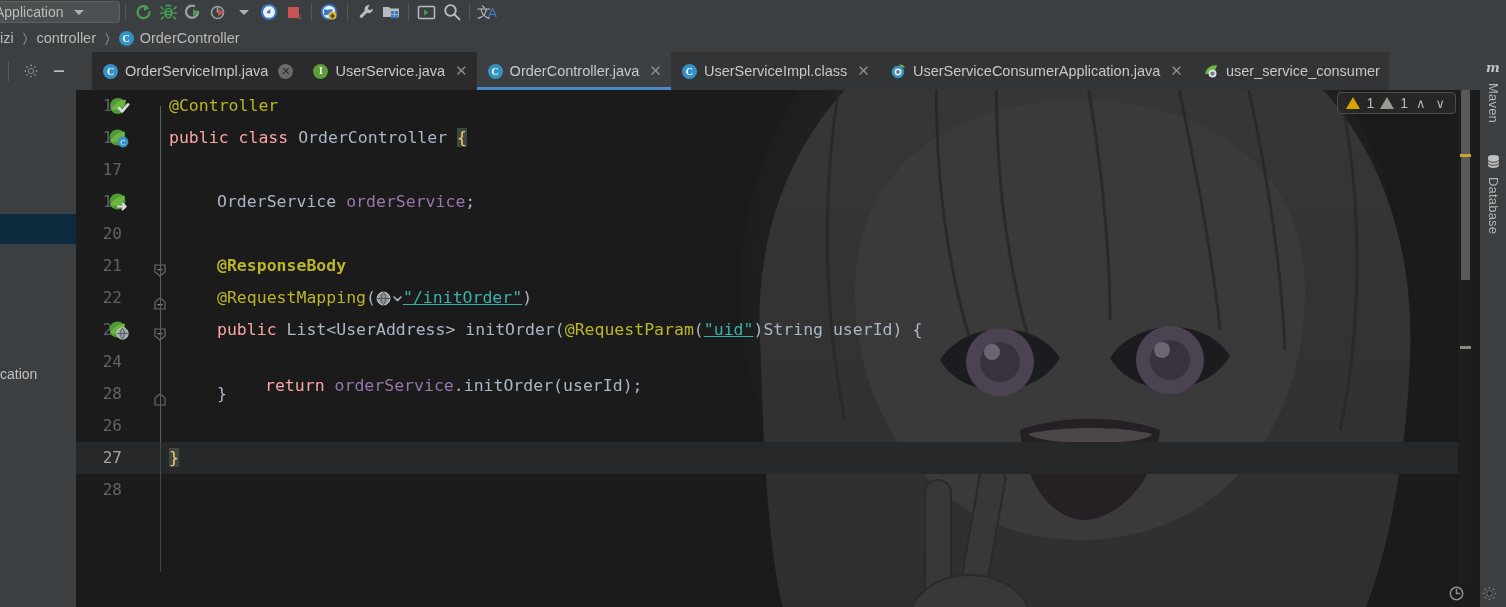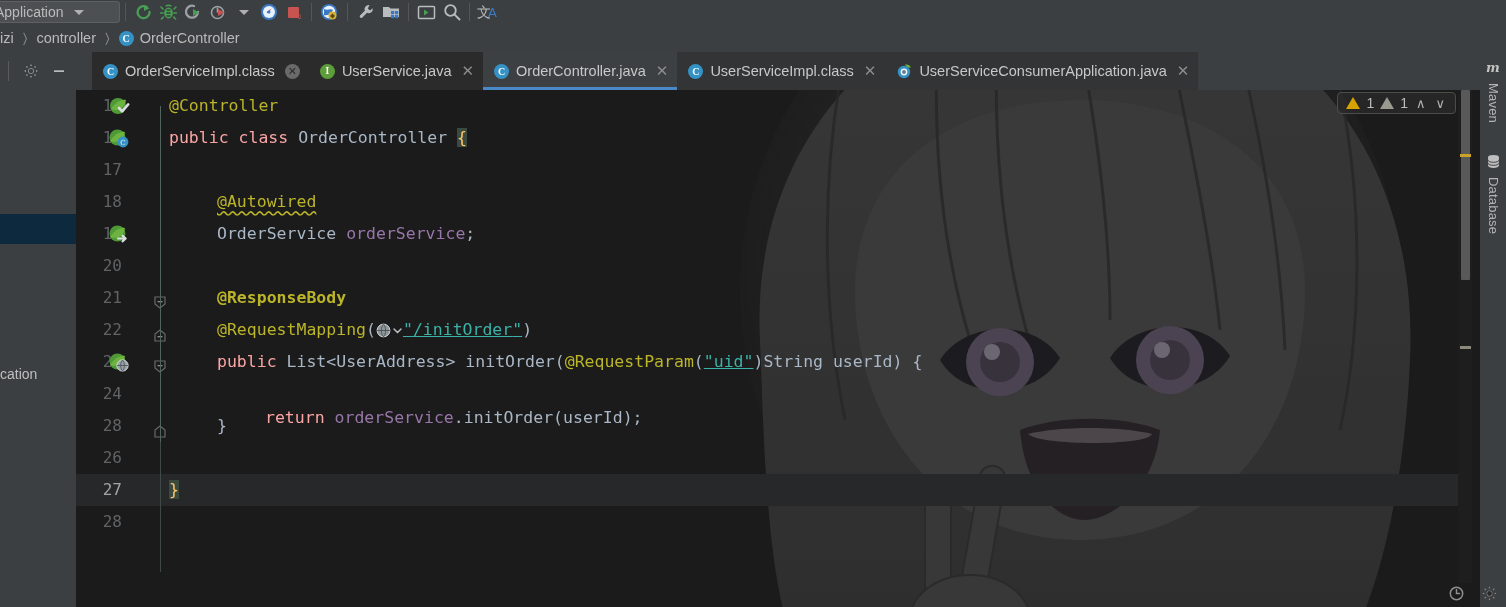--- a/index.html
+++ b/index.html
@@ -345,21 +345,21 @@
         <svg width="16" height="16" viewBox="0 0 16 16">
             <rect x="3" y="7.3" width="10" height="1.7" fill="#b8bcbe"></rect>
           </svg>
       </span>
     </div>
 
     <div class="tabs">
 
       <div class="tab">
         <span class="icon-class">C</span>
-        <span>OrderServiceImpl.class</span>
+        <span>OrderServiceImpl.java</span>
         <span class="close solid">✕</span>
       </div>
 
       <div class="tab">
         <span class="icon-iface">I</span>
         <span>UserService.java</span>
         <span class="close">✕</span>
       </div>
 
       <div class="tab active">
@@ -380,20 +380,30 @@
               <circle cx="8" cy="9" r="6.2" fill="#3592c4"></circle>
               <circle cx="8" cy="9" r="3.4" fill="#e8f2fb"></circle>
               <circle cx="8" cy="9" r="1.9" fill="#6b7a86"></circle>
               <path d="M9 1.5 C12 1 14.5 2.5 15 4.5 C12.5 5 10 3.8 9 1.5 Z" fill="#6db33f"></path>
             </svg>
         </span>
         <span>UserServiceConsumerApplication.java</span>
         <span class="close">✕</span>
       </div>
 
+      <div class="tab bgfade">
+        <span class="icon-leaf">
+          <svg width="16" height="16" viewBox="0 0 16 16">
+              <path d="M2 11 C3 5 8 2 14 2 C13 8 8 12 2 11 Z" fill="#6db33f"></path>
+              <circle cx="9.5" cy="10.5" r="4" fill="#d8dde0"></circle>
+              <circle cx="9.5" cy="10.5" r="2" fill="#6b7a86"></circle>
+            </svg>
+        </span>
+        <span>user_service_consumer</span>
+      </div>
     </div>
 
     <div class="tabbar-right">
       <span class="mini-btn">
         <svg width="16" height="16" viewBox="0 0 16 16">
             <path d="M3.5 6 L8 10.5 L12.5 6" stroke="#b8bcbe" stroke-width="1.6" fill="none" stroke-linecap="round"></path>
           </svg>
       </span>
     </div>
   </div>
@@ -405,21 +415,20 @@
               <path d="M3 14 C7 8 13 4 18 5 C17 12 11 17 3 14 Z" fill="#6db33f"></path>
               <path d="M11 13 l3.2 3.4 l6-7" stroke="#d9dde0" stroke-width="2.6" fill="none" stroke-linecap="round" stroke-linejoin="round"></path>
             </svg></span><span class="code" style="padding-left: 0px;"><span class="c-ann">@Controller</span></span></div>
         <div class="row"><span class="lnum">16</span><span class="gicon"><svg width="22" height="22" viewBox="0 0 22 22">
               <circle cx="9.5" cy="10.5" r="8" fill="#4f9a37"></circle>
               <path d="M2 14 C6 8 12 4 17 5 C16 12 10 17 2 14 Z" fill="#6db33f"></path>
               <circle cx="15" cy="15" r="5.4" fill="#3592c4"></circle>
               <text x="15" y="18" font-size="7" fill="#eaf3fa" text-anchor="middle" font-family="DejaVu Serif">C</text>
             </svg></span><span class="code" style="padding-left: 0px;"><span class="c-kw">public </span><span class="c-kw">class </span><span class="c-cls">OrderController </span><span class="c-brace-hl">{</span></span></div>
         <div class="row"><span class="lnum">17</span><span class="code" style="padding-left: 0px;"></span></div>
-        <div class="row"><span class="lnum">18</span><span class="code" style="padding-left: 48px;"><span class="c-ann wavy">@Autowired</span></span></div>
         <div class="row"><span class="lnum">19</span><span class="gicon"><svg width="22" height="22" viewBox="0 0 22 22">
               <circle cx="9.5" cy="10.5" r="8" fill="#4f9a37"></circle>
               <path d="M2 14 C6 8 12 4 17 5 C16 12 10 17 2 14 Z" fill="#6db33f"></path>
               <path d="M10 15.5 h7 M14.5 12.6 l3.2 2.9 l-3.2 2.9" stroke="#d9dde0" stroke-width="2.1" fill="none" stroke-linecap="round" stroke-linejoin="round"></path>
             </svg></span><span class="code" style="padding-left: 48px;"><span class="c-type">OrderService </span><span class="c-field">orderService</span><span class="c-plain">;</span></span></div>
         <div class="row"><span class="lnum">20</span><span class="code" style="padding-left: 48px;"></span></div>
         <div class="row"><span class="lnum">21</span><span class="fold"><svg width="16" height="16" viewBox="0 0 16 16">
               <path d="M3 2 h10 v7 l-5 4 l-5 -4 z" fill="none" stroke="#6a6a6a" stroke-width="1.2"></path>
               <rect x="5.5" y="6" width="5" height="1.3" fill="#8a8a8a"></rect>
             </svg></span><span class="code" style="padding-left: 48px; font-weight: bold;"><span class="c-ann">@ResponseBody</span></span></div>

